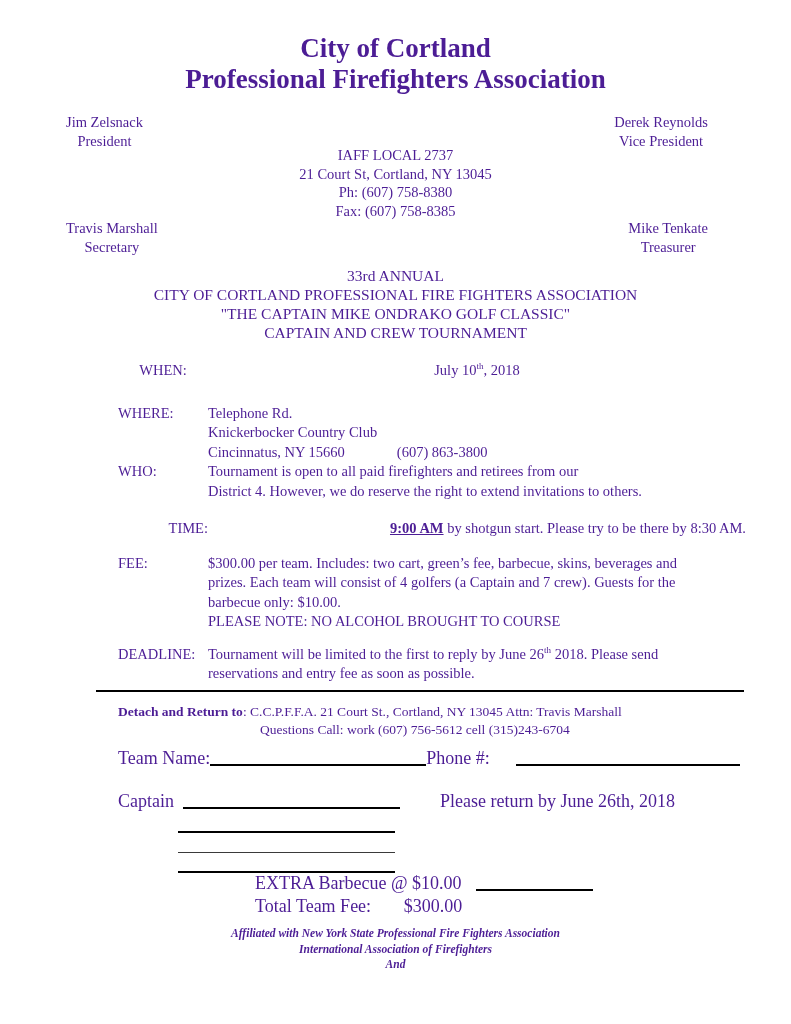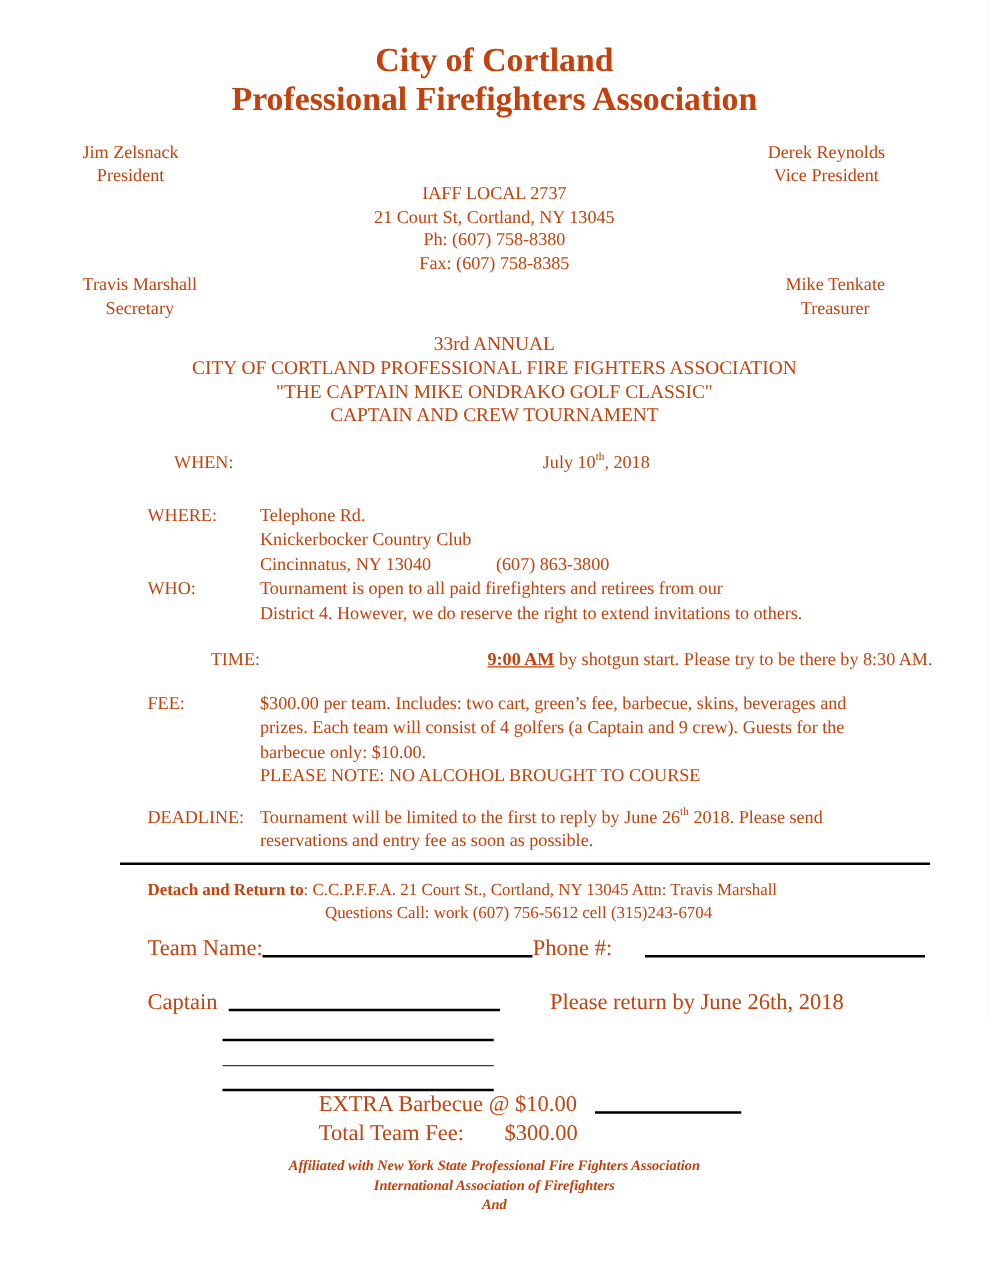--- a/index.html
+++ b/index.html
@@ -2,21 +2,21 @@
 <html><head>
 <meta charset="utf-8">
 <style>
   * { margin:0; padding:0; box-sizing:border-box; }
   html,body { background:#e9e9e9; }
   .page {
     position:relative;
     width:791px; height:1024px;
     margin:0 auto;
     background:#ffffff;
-    color:#c2410c;
+    color:#4c1d95;
     font-family:"Liberation Serif","DejaVu Serif",serif;
     overflow:hidden;
   }
   
   .org-title {
     position:absolute; top:33px; left:0; right:0;
     text-align:center; font-weight:bold;
     font-size:27px; line-height:31px;
   }
   .officer { position:absolute; font-size:14.5px; line-height:19px; text-align:center; }
@@ -124,21 +124,21 @@
         <span>July 10</span><sup>th</sup><span>, 2018</span>
       </div>
     </div>
 
     <div class="detail-row mb-where">
       <div class="detail-label">WHERE:</div>
       <div class="detail-content">
         <div>Telephone Rd.</div>
         <div>Knickerbocker Country Club</div>
         <div>
-          <span>Cincinnatus, NY 13040</span><span class="where-phone">(607) 863-3800</span>
+          <span>Cincinnatus, NY 15660</span><span class="where-phone">(607) 863-3800</span>
         </div>
       </div>
     </div>
 
     <div class="detail-row mb-who">
       <div class="detail-label">WHO:</div>
       <div class="detail-content">
         <div>Tournament is open to all paid firefighters and retirees from our</div>
         <div>District 4. However, we do reserve the right to extend invitations to others.</div>
       </div>
@@ -148,21 +148,21 @@
       <div class="detail-label">TIME:</div>
       <div class="detail-content">
         <span class="hl">9:00 AM</span><span> by shotgun start. Please try to be there by 8:30 AM.</span>
       </div>
     </div>
 
     <div class="detail-row mb-fee">
       <div class="detail-label">FEE:</div>
       <div class="detail-content">
         <div>$300.00 per team. Includes: two cart, green’s fee, barbecue, skins, beverages and</div>
-        <div>prizes. Each team will consist of 4 golfers (a Captain and 9 crew). Guests for the</div>
+        <div>prizes. Each team will consist of 4 golfers (a Captain and 7 crew). Guests for the</div>
         <div>barbecue only: $10.00.</div>
         <div>PLEASE NOTE: NO ALCOHOL BROUGHT TO COURSE</div>
       </div>
     </div>
 
     <div class="detail-row">
       <div class="detail-label">DEADLINE:</div>
       <div class="detail-content">
         <div>
           <span>Tournament will be limited to the first to reply by June 26</span><sup>th</sup><span> 2018. Please send</span>

